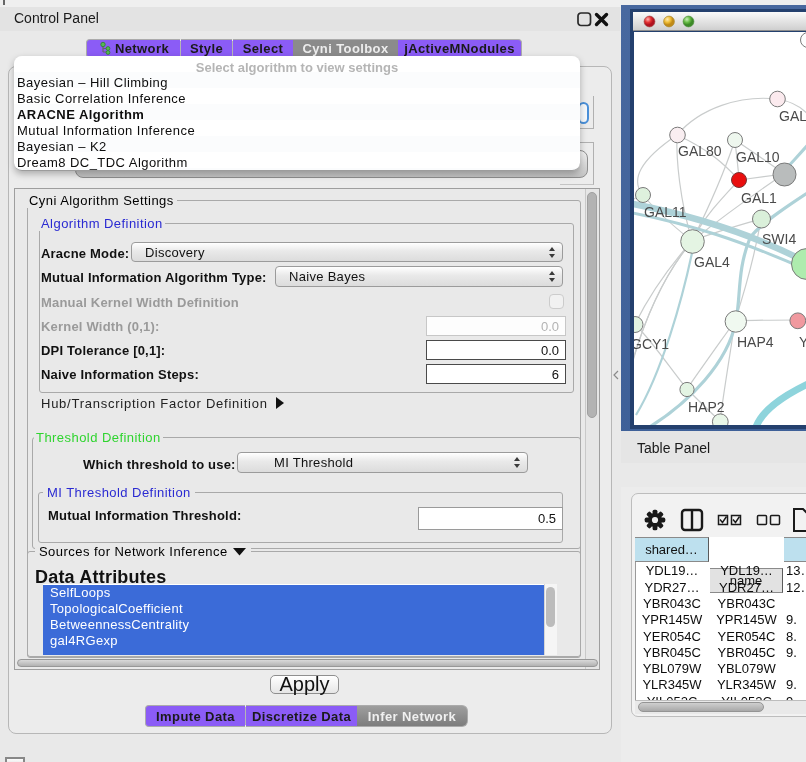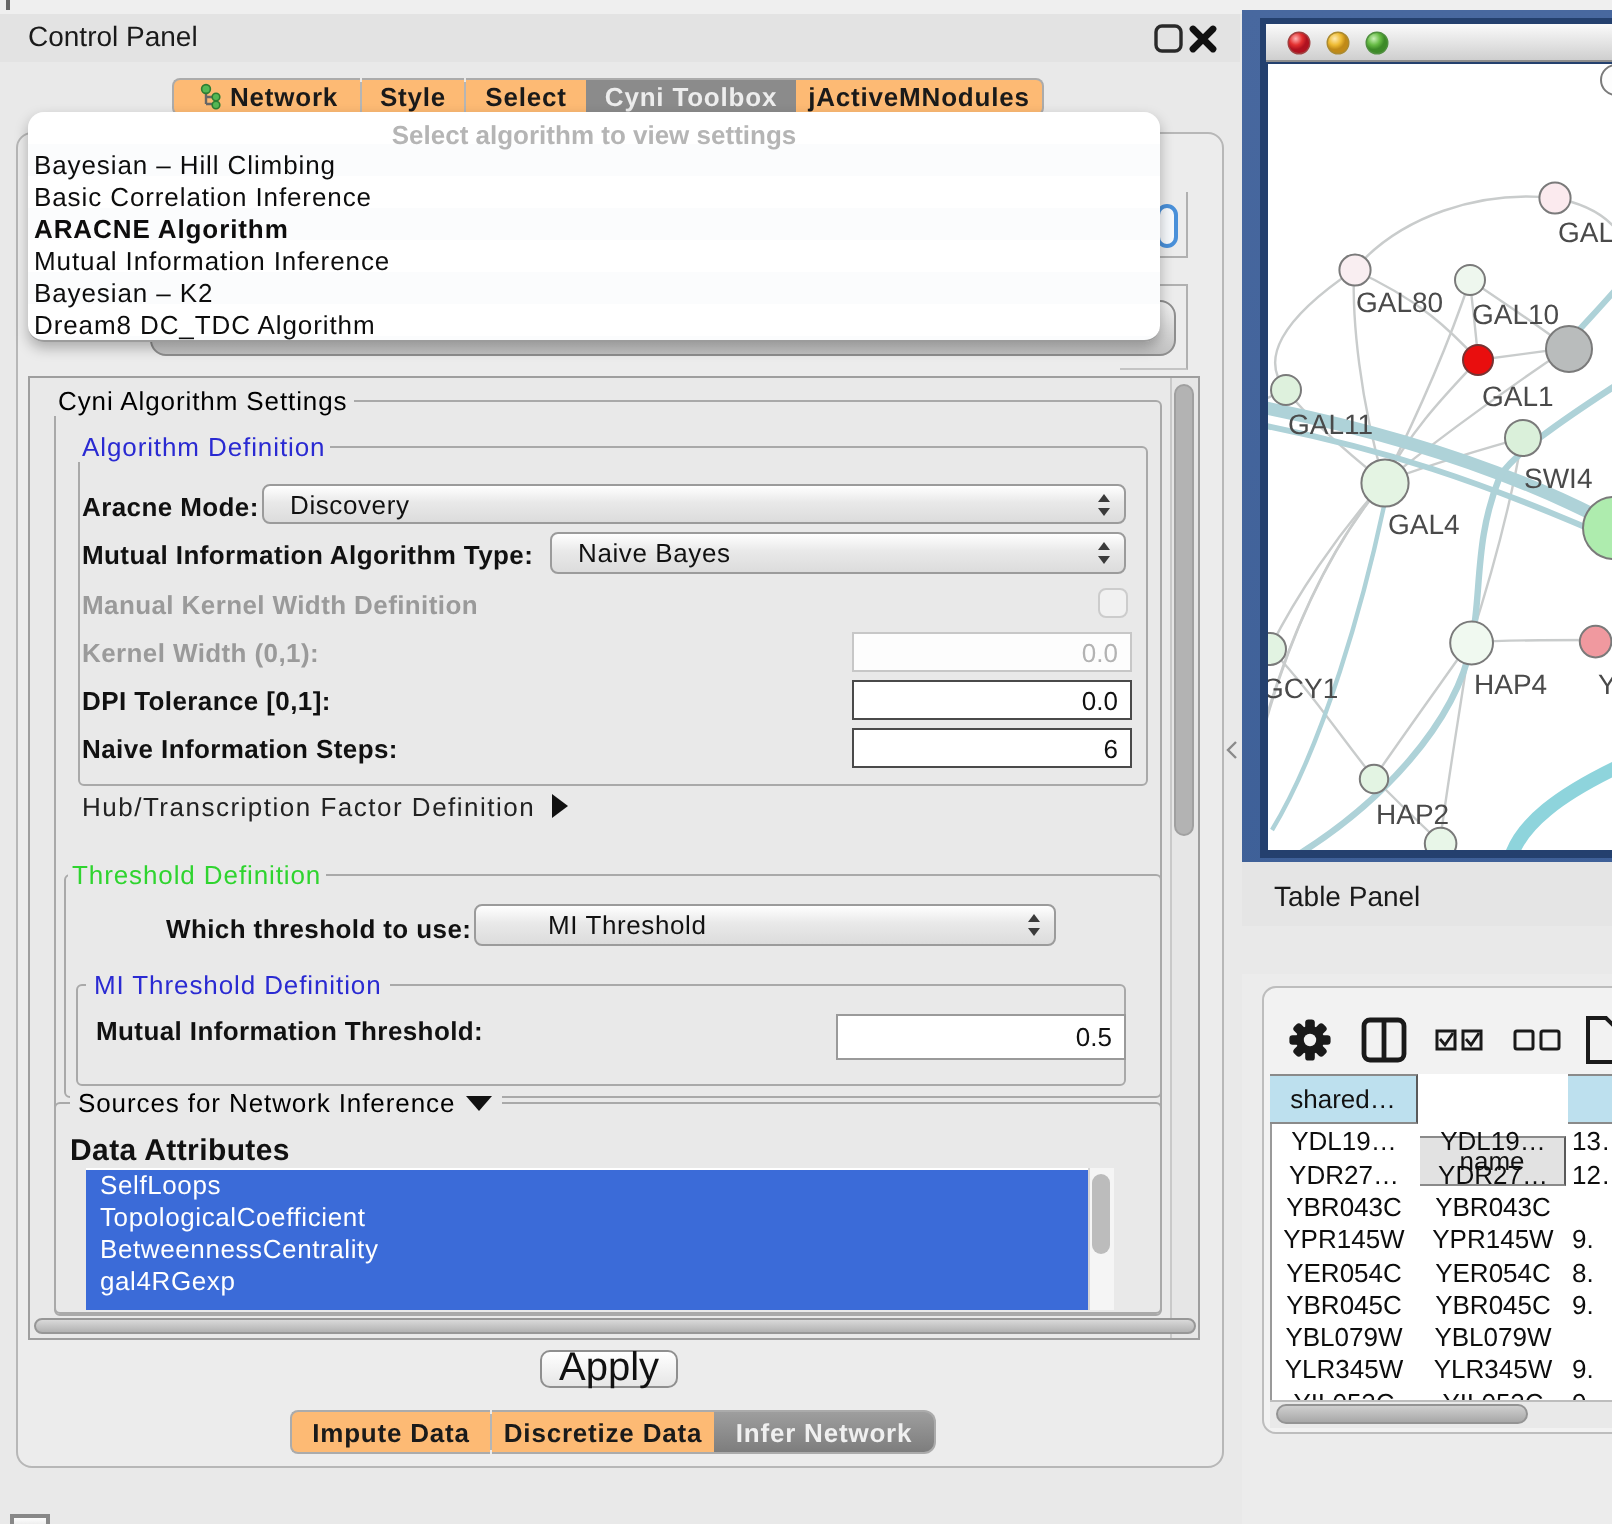--- a/index.html
+++ b/index.html
@@ -6,21 +6,21 @@
 html,body { width:806px; height:762px; overflow:hidden; }
 body { font-family:"Liberation Sans", sans-serif; background:#e9e9e9; position:relative; }
 .abs { position:absolute; }
 
 #titlebar { left:0; top:7px; width:620px; height:24px; background:#e3e3e3; }
 #titletext { left:14px; top:10px; font-size:14px; color:#1a1a1a; }
 #topstrip { left:0; top:0; width:806px; height:7px; background:#efefef; }
 #ticktl { left:3px; top:0; width:2px; height:5px; background:#666; }
 
 #tabrow { left:86px; top:39px; height:19px; display:flex; font-size:13px; font-weight:bold; color:#1a1a1a; letter-spacing:0.4px; }
-.tab { background:#fdba74; border-top:1px solid #ababab; border-bottom:1px solid #ababab; display:flex; align-items:center; justify-content:center; position:relative; }
+.tab { background:#8b5cf6; border-top:1px solid #ababab; border-bottom:1px solid #ababab; display:flex; align-items:center; justify-content:center; position:relative; }
 .tab.first { border-left:1px solid #ababab; border-radius:4px 0 0 4px; }
 .tab.last { border-right:1px solid #ababab; border-radius:0 4px 4px 0; }
 .tabsep { width:1px; background:#b5b5b5; margin:2px 0; }
 .tab.sel { background:#8b8b8b; color:#ededed; }
 
 #cpanel { left:8px; top:66px; width:604px; height:668px; background:#ececec; border:1px solid #b7b7b7; border-radius:8px; }
 
 #scrollpane { left:14px; top:188px; width:586px; height:482px; border:1px solid #9e9e9e; background:#e9e9e9; }
 #vsb-track { left:585px; top:189px; width:14px; height:480px; background:#e6e6e6; border-left:1px solid #c9c9c9; }
 #vsb-thumb { left:587px; top:192px; width:10px; height:226px; background:#b3b3b3; border-radius:5px; border:1px solid #a0a0a0; }
@@ -138,21 +138,21 @@
 
 <div class="group" style="left:38px; top:492px; width:525px; height:51px;"></div>
 <div class="glabel" style="left:43px; top:485px; color:#2a2ad2;">MI Threshold Definition</div>
 <div class="lbl" style="left:48px; top:508px;">Mutual Information Threshold:</div>
 <div class="fld" style="left:418px; top:507px; width:145px; height:23px; border:1px solid #9a9a9a;">0.5</div>
 
 <div class="group" style="left:27px; top:551px; width:554px; height:106px;"></div>
 <div class="glabel" style="left:35px; top:544px;">Sources for Network Inference <svg width="15" height="9" style="display:inline-block;">
       <path d="M1 1 L14 1 L7.5 8.5 Z" fill="#111"></path>
     </svg></div>
-<div class="lbl" style="left:35px; top:567px; font-size:15px;">Data Attributes</div>
+<div class="lbl" style="left:35px; top:567px; font-size:18px;">Data Attributes</div>
 <div class="abs" id="attrlist">
   <div class="litem" style="margin-top:1px;">SelfLoops</div>
   <div class="litem">TopologicalCoefficient</div>
   <div class="litem">BetweennessCentrality</div>
   <div class="litem">gal4RGexp</div>
   <div class="litem"></div>
 </div>
 <div class="abs" id="listsb"></div>
 <div class="abs" id="listthumb"></div>
 

